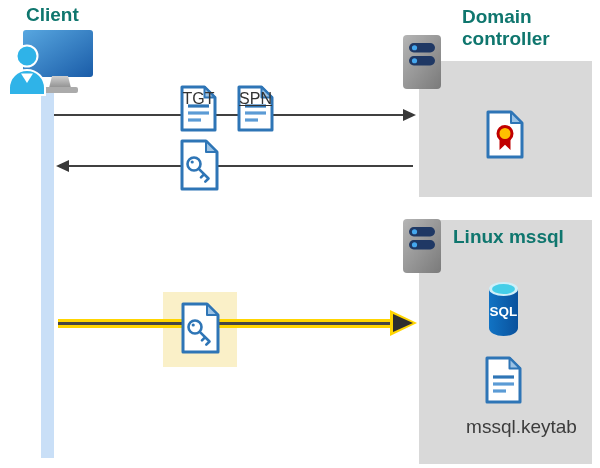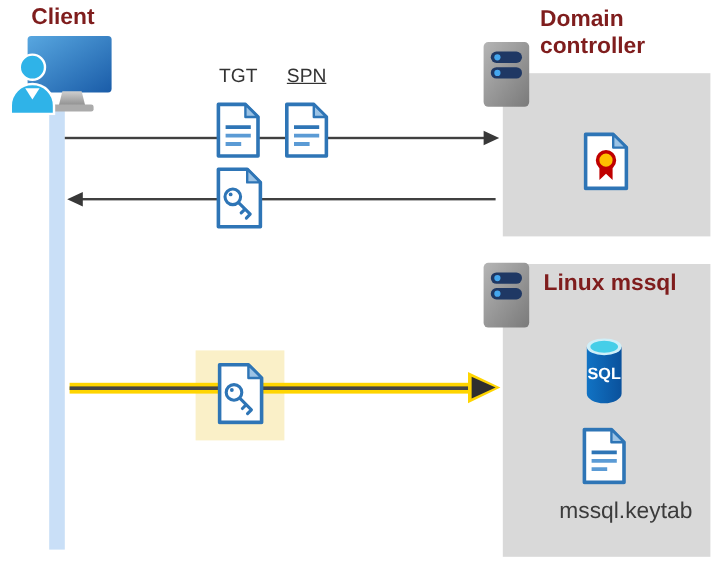--- a/index.html
+++ b/index.html
@@ -6,22 +6,22 @@
   .canvas{
     position:relative;width:600px;height:468px;background:#ffffff;overflow:hidden;
     font-family:"Liberation Sans", sans-serif;
   }
   .abs{position:absolute;}
   
   .entity-box{background:#D9D9D9;z-index:0;}
   
   .lifeline{left:41px;top:89px;width:13px;height:369px;background:#C9DFF7;z-index:1;}
   
-  .title{font-weight:bold;font-size:19px;color:#7f1d1d;line-height:22px;z-index:5;}
-  .small-label{font-size:16px;color:#333;text-align:center;z-index:5;}
+  .title{font-weight:bold;font-size:19px;color:#0f766e;line-height:22px;z-index:5;}
+  .small-label{font-size:16px;color:#333;text-align:center;z-index:5;margin-top:35px;}
   .file-label{font-size:19px;color:#3C3C3C;text-align:center;z-index:5;padding-left:16px;}
   
   .gline{height:2px;background:#404040;z-index:2;}
   .head-right{width:0;height:0;border-top:6px solid transparent;border-bottom:6px solid transparent;
     border-left:13px solid #383838;z-index:2;}
   .head-left{width:0;height:0;border-top:6px solid transparent;border-bottom:6px solid transparent;
     border-right:13px solid #383838;z-index:2;}
   
   .yband{left:58px;top:319px;width:334px;height:9px;background:#FFD500;z-index:3;}
   .ycore{left:58px;top:322px;width:334px;height:3px;background:#454545;z-index:3;}
@@ -109,21 +109,21 @@
   <div class="abs yhead-inner"></div>
   <svg class="abs icon" style="left:181px;top:302px;" width="39" height="52" viewBox="0 0 39 52">
     <path d="M2 2 H26 L37 13 V50 H2 Z" fill="#fff" stroke="#2E75B6" stroke-width="3" stroke-linejoin="round"></path>
     <path d="M26 2 L37 13 H26 Z" fill="#9CC3E5" stroke="#2E75B6" stroke-width="2" stroke-linejoin="round"></path>
     <circle cx="14" cy="25" r="6.5" fill="none" stroke="#2E75B6" stroke-width="2.6"></circle>
     <circle cx="12.2" cy="23" r="1.6" fill="#2E75B6"></circle>
     <path d="M18.8 29.8 L28.5 39.5 M24.2 35.2 L21 38.4 M28.5 39.5 L25.3 42.7" fill="none" stroke="#2E75B6" stroke-width="2.6" stroke-linecap="round"></path>
   </svg>
 
   <div class="abs entity-box" style="left:419px;top:61px;width:173px;height:136px;"></div>
-  <div class="abs title" style="left:450px;top:6px;width:115px;">Domain controller</div>
+  <div class="abs title" style="left:462px;top:6px;width:115px;">Domain controller</div>
   <svg class="abs icon" style="left:402px;top:34px;" width="40" height="56" viewBox="0 0 40 56">
     <rect x="1" y="1" width="38" height="54" rx="4" fill="url(#srvGrad)"></rect>
     <rect x="7" y="9" width="26" height="9.5" rx="4.75" fill="#1F3864"></rect>
     <circle cx="12.5" cy="13.75" r="2.6" fill="#45A7EE"></circle>
     <rect x="7" y="22" width="26" height="9.5" rx="4.75" fill="#1F3864"></rect>
     <circle cx="12.5" cy="26.75" r="2.6" fill="#45A7EE"></circle>
   </svg>
   <svg class="abs icon" style="left:486px;top:110px;" width="38" height="49" viewBox="0 0 38 49">
     <path d="M2 2 H25 L36 13 V47 H2 Z" fill="#fff" stroke="#2E75B6" stroke-width="3" stroke-linejoin="round"></path>
     <path d="M25 2 L36 13 H25 Z" fill="#9CC3E5" stroke="#2E75B6" stroke-width="2" stroke-linejoin="round"></path>

